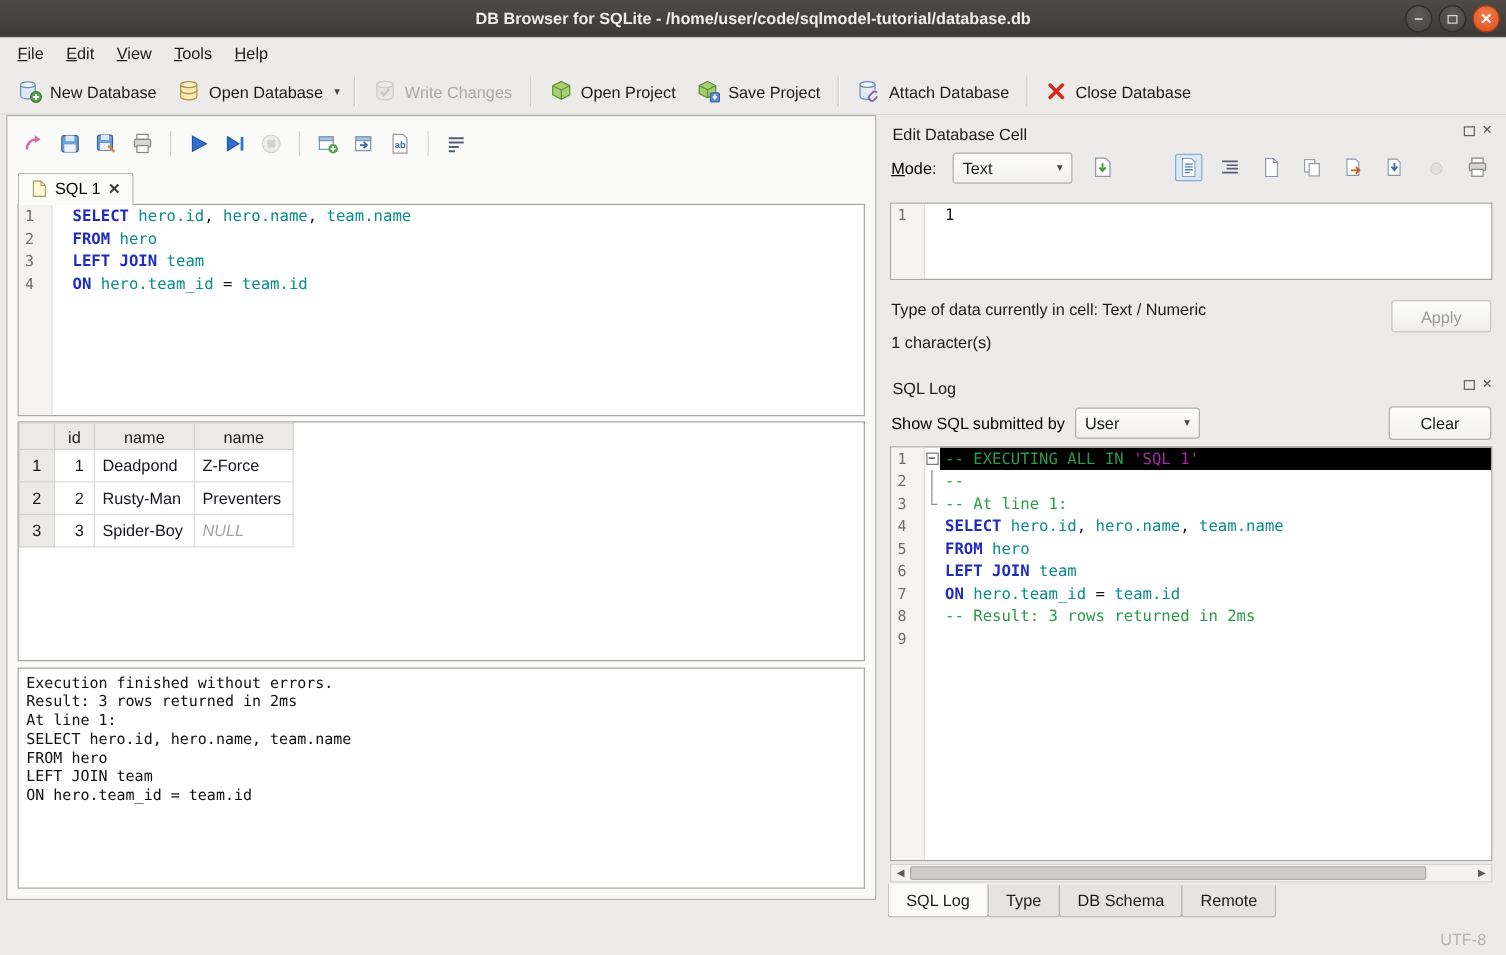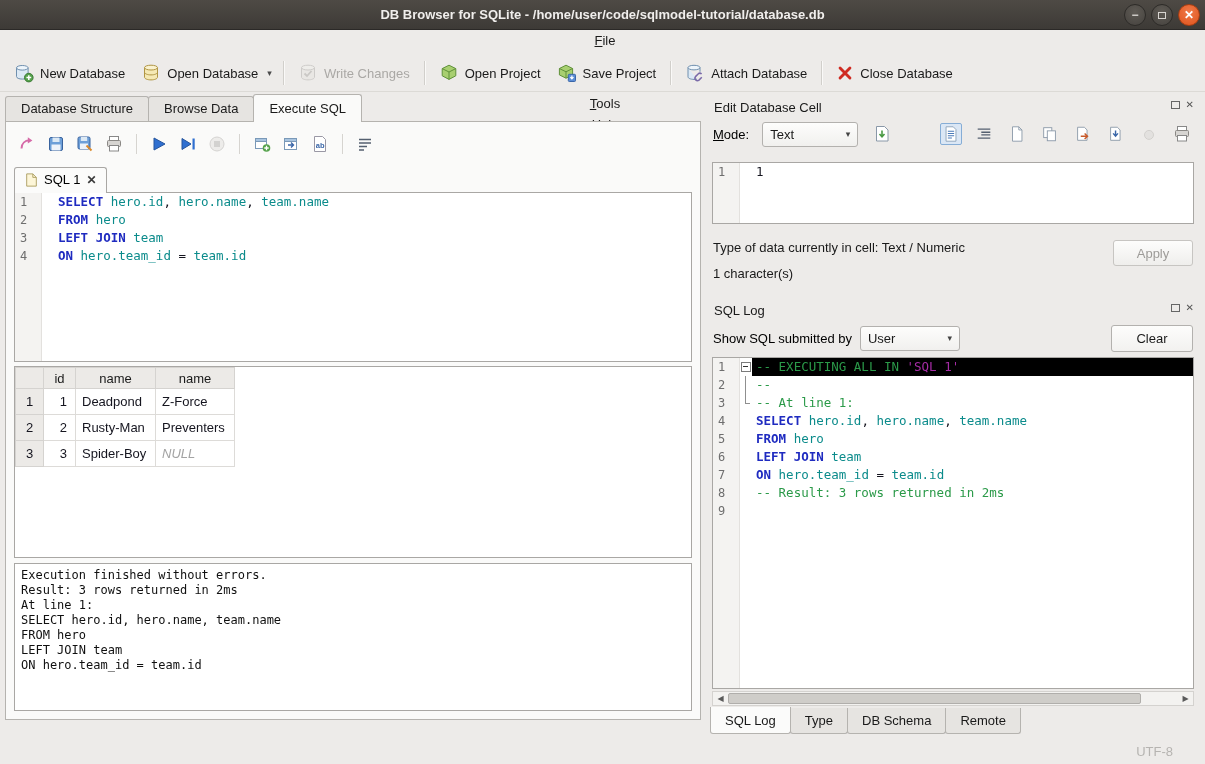--- a/index.html
+++ b/index.html
@@ -13,21 +13,21 @@
     color: #f0eeec; font-size: 13px; font-weight: bold; }
   .win-controls { position: absolute; right: 5px; top: 4px; display: flex; gap: 5px; }
   .win-btn { width: 22px; height: 22px; border-radius: 50%; border: 1px solid #2d2b28;
     background: radial-gradient(circle at 50% 35%, #5f5b55, #45423e);
     color: #d8d5d1; font-size: 12px; line-height: 1; display: flex; align-items: center; justify-content: center; }
   .win-btn .sq { width: 8px; height: 7px; border: 1.5px solid #d8d5d1; display: block; }
   .win-close { background: radial-gradient(circle at 50% 35%, #f07a49, #df531c); color: #fff; border-color: #a53d13; }
 
   
   .menubar { position: absolute; top: 30px; left: 0; right: 0; height: 25px;
-    display: flex; align-items: center; padding-left: 5px; background: #edebe9; flex-direction: column; }
+    display: flex; align-items: center; padding-left: 5px; background: #edebe9; }
   .menu-item { display: inline-block; padding: 3px 9px; font-size: 13px; color: #1a1a1a; }
   .menu-item::first-letter { text-decoration: underline; }
   .accel { display: inline-block; }
   .accel::first-letter { text-decoration: underline; }
 
   
   .toolbar { position: absolute; top: 55px; left: 0; right: 0; height: 37px;
     display: flex; align-items: center; padding-left: 6px; background: #edebe9;
     border-bottom: 1px solid #dcdad6; }
   button { font: inherit; background: none; border: none; cursor: default; }
@@ -141,21 +141,21 @@
   .sb-thumb { width: 86%; height: 11px; background: #cfcdc9; border: 1px solid #b0aeab; border-radius: 2px; }
   .sb-track { flex: 1; }
 
   .bottom-tabbar { height: 30px; display: flex; align-items: flex-start; margin-top: 2px; position: relative; z-index: 2; }
   .bottom-tab { padding: 5px 14px 5px; font-size: 13px; color: #1a1a1a;
     background: #e6e4e1; border: 1px solid #b5b3af; border-top: none; margin-right: -1px;
     border-bottom-left-radius: 3px; border-bottom-right-radius: 3px; }
   .bottom-tab.active { background: #fbfbfa; margin-top: -1px; padding-top: 6px; }
 
   .statusbar { position: absolute; bottom: 0; left: 0; right: 0; height: 26px;
-    display: flex; align-items: center; justify-content: flex-end; padding-right: 32px;
+    display: flex; align-items: center; justify-content: flex-end; padding-right: 16px;
     font-size: 13px; color: #b6b4b1; background: #edebe9; }
 </style>
 </head>
 <body>
 
 <div class="window">
 
   <div class="titlebar">
     <span>DB Browser for SQLite - /home/user/code/sqlmodel-tutorial/database.db</span>
     <div class="win-controls">
@@ -239,25 +239,20 @@
       <svg width="18" height="18" viewBox="0 0 20 20">
           <path d="M4.5 4.5l11 11M15.5 4.5l-11 11" stroke="#cf2b22" stroke-width="3.2" stroke-linecap="round"></path>
         </svg>
       <span>Close Database</span>
     </button>
   </div>
 
   <div class="content">
 
     <div class="left-pane">
-      <div class="main-tabbar">
-        <span class="main-tab">Database Structure</span>
-        <span class="main-tab">Browse Data</span>
-        <span class="main-tab active">Execute SQL</span>
-      </div>
       <div class="panel-body">
 
         <div class="sql-toolbar">
           <span class="sicon">
               <svg width="18" height="18" viewBox="0 0 18 18">
                 <path d="M3.5 13.5c0-5 3.5-8 8-8.2" fill="none" stroke="#d66aa8" stroke-width="2"></path>
                 <path d="M9.8 2.2l4.6 3.2-4.6 3z" fill="#d66aa8"></path>
               </svg>
             </span>
           <span class="sicon">

